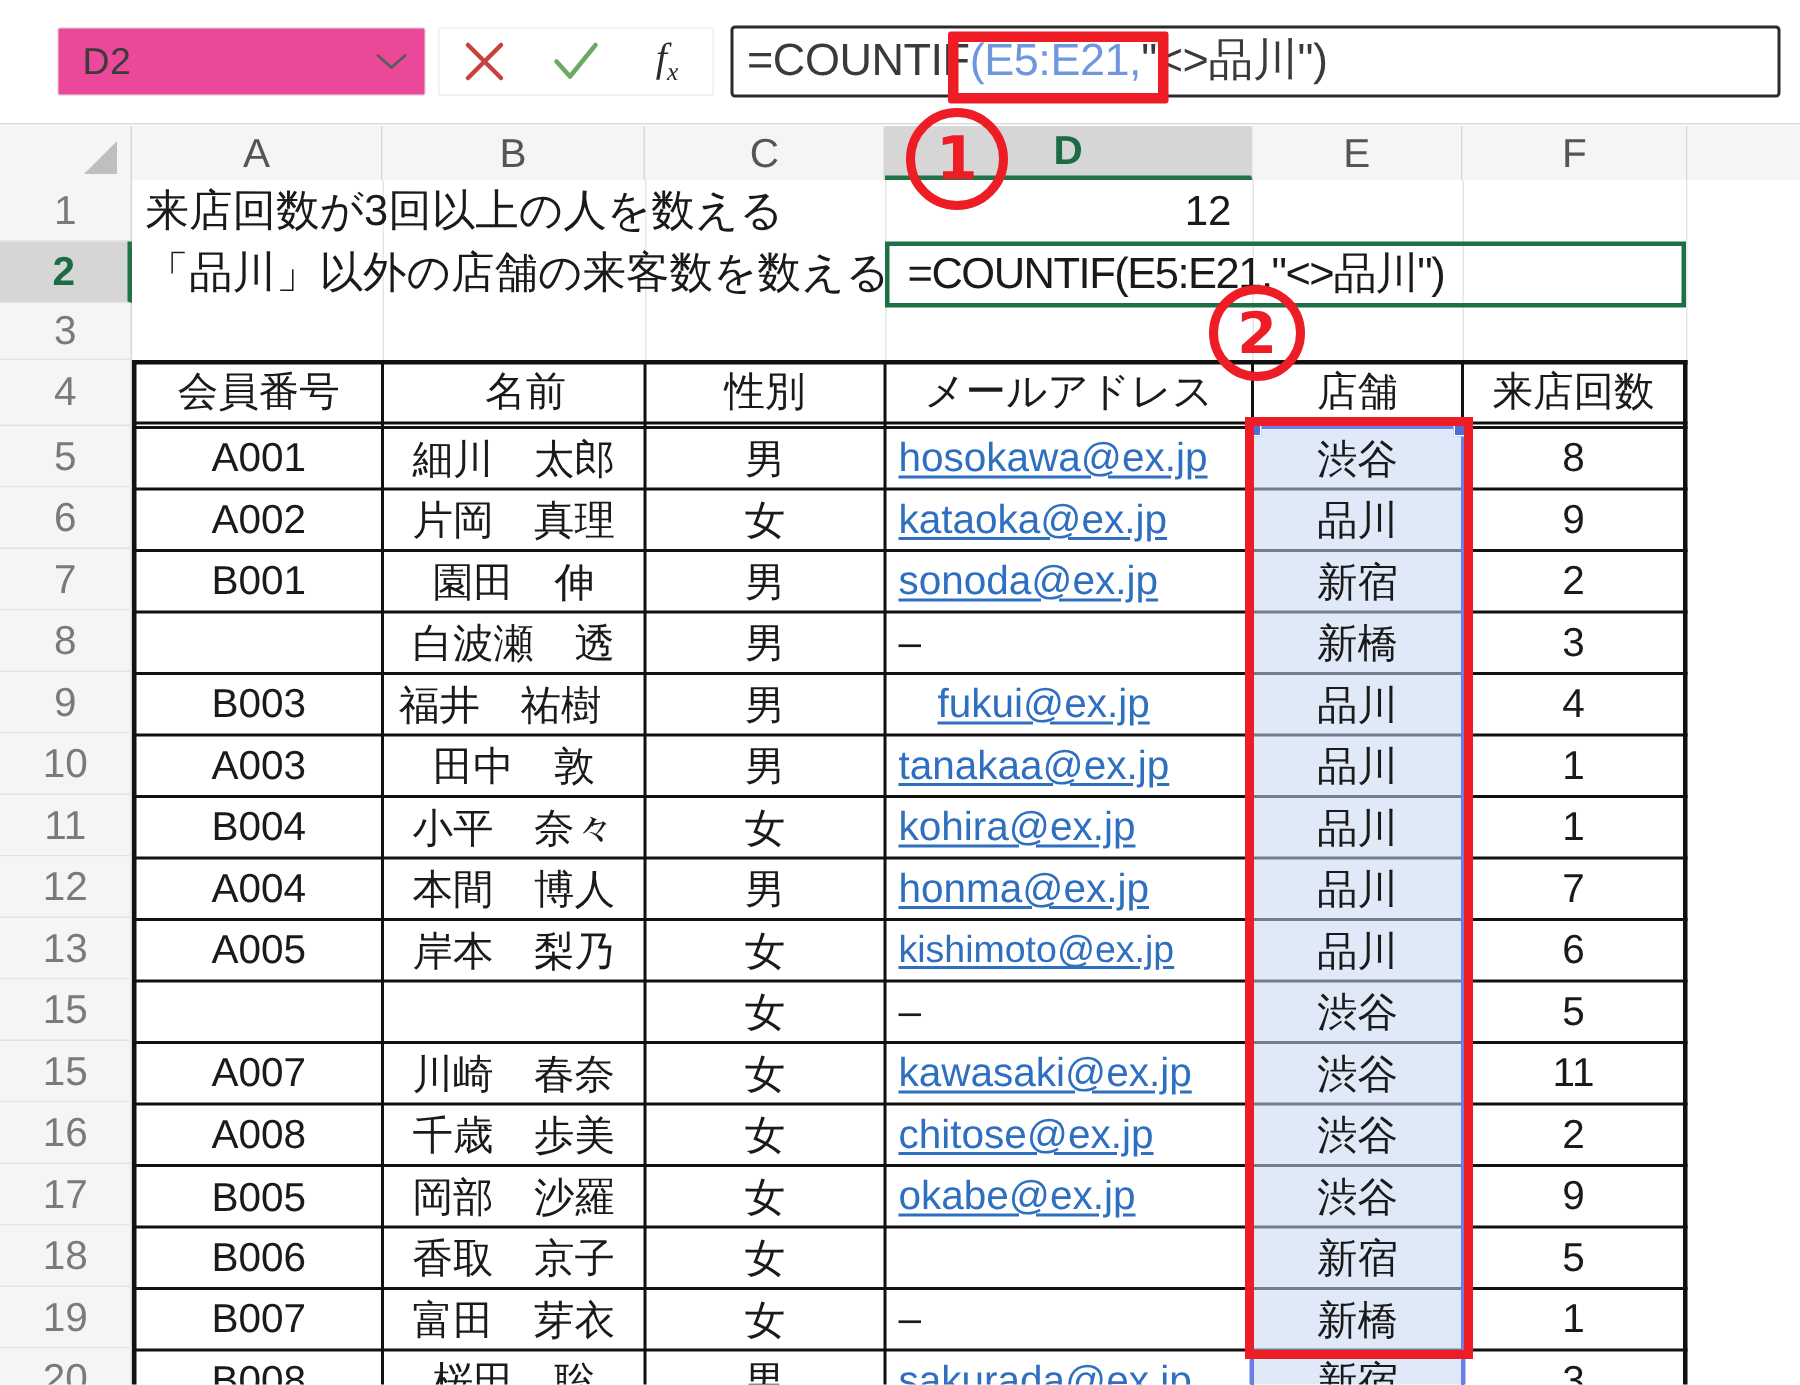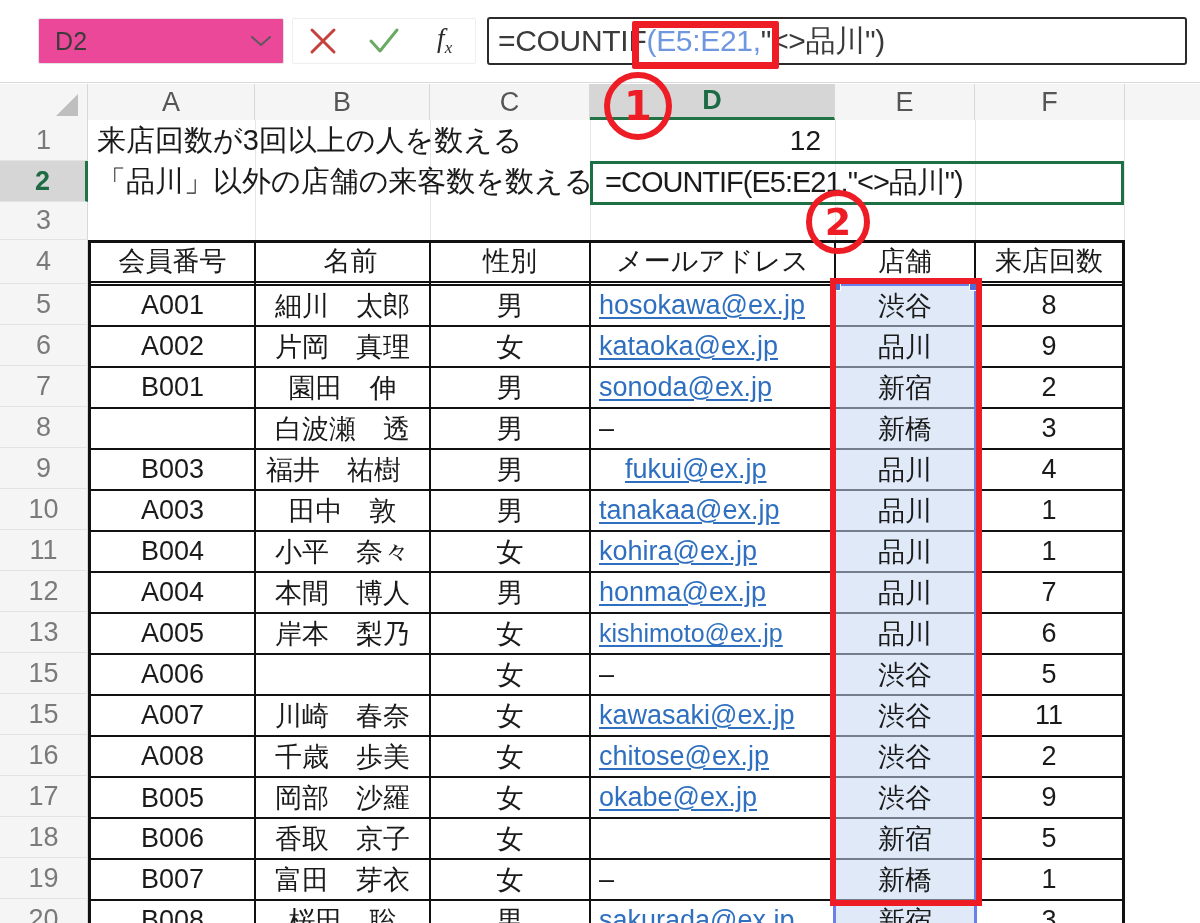--- a/index.html
+++ b/index.html
@@ -326,21 +326,20 @@
     <div class="gcell c" style="left:836px; top:489px; width:138px; height:39px;">品川</div>
     <div class="gcell c" style="left:976px; top:489px; width:146px; height:39px;">7</div>
 
     <div class="gcell c" style="left:91px;  top:530px; width:163px; height:39px;">A005</div>
     <div class="gcell c" style="left:256px; top:530px; width:173px; height:39px;">岸本　梨乃</div>
     <div class="gcell c" style="left:431px; top:530px; width:158px; height:39px;">女</div>
     <div class="gcell l link" style="left:591px; top:530px; width:243px; height:39px; font-size:25px;">kishimoto@ex.jp</div>
     <div class="gcell c" style="left:836px; top:530px; width:138px; height:39px;">品川</div>
     <div class="gcell c" style="left:976px; top:530px; width:146px; height:39px;">6</div>
 
-    <div class="gcell c" style="left:91px;  top:571px; width:163px; height:39px;">A006</div>
     <div class="gcell c" style="left:431px; top:571px; width:158px; height:39px;">女</div>
     <div class="gcell l" style="left:591px; top:571px; width:243px; height:39px;">–</div>
     <div class="gcell c" style="left:836px; top:571px; width:138px; height:39px;">渋谷</div>
     <div class="gcell c" style="left:976px; top:571px; width:146px; height:39px;">5</div>
 
     <div class="gcell c" style="left:91px;  top:612px; width:163px; height:39px;">A007</div>
     <div class="gcell c" style="left:256px; top:612px; width:173px; height:39px;">川崎　春奈</div>
     <div class="gcell c" style="left:431px; top:612px; width:158px; height:39px;">女</div>
     <div class="gcell l link" style="left:591px; top:612px; width:243px; height:39px;">kawasaki@ex.jp</div>
     <div class="gcell c" style="left:836px; top:612px; width:138px; height:39px;">渋谷</div>

